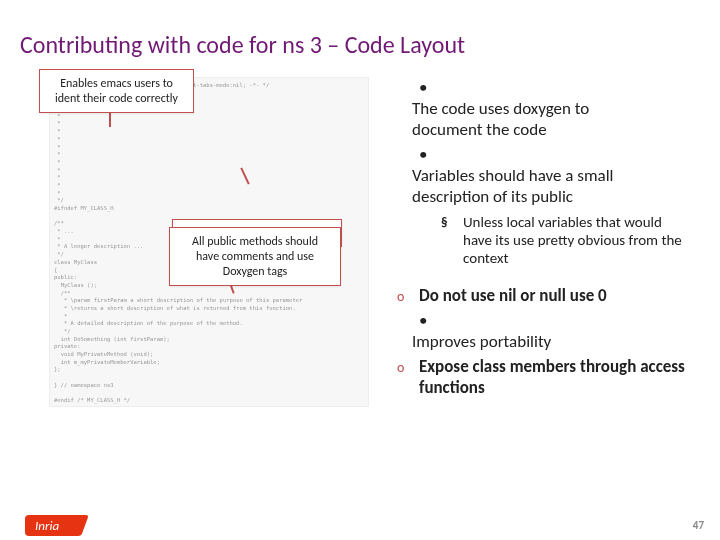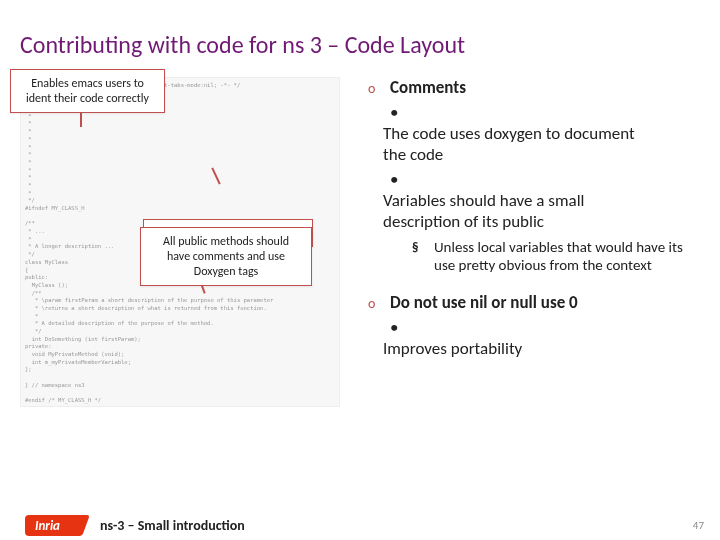--- a/index.html
+++ b/index.html
@@ -17,20 +17,21 @@
     padding: 30px 20px 18px;
     color: #701a75;
   }
   .content {
     display: flex;
     padding: 0 20px 0 20px;
   }
   .left {
     width: 340px;
     position: relative;
+    margin-left: 29px;
   }
   .right {
     flex: 1;
     padding-left: 2px;
   }
   .code-bg {
     width: 320px;
     height: 330px;
     background: #f7f7f7;
     border: 1px solid #eee;
@@ -124,21 +125,21 @@
     position: absolute;
     bottom: 0; left: 0; right: 0;
     height: 30px;
     display: flex;
     align-items: center;
   }
   .footer-logo {
     background: #e63312;
     color: #fff;
     font-style: italic;
-    font-weight: bold;
+    font-weight: normal;
     font-size: 13px;
     padding: 3px 18px 3px 10px;
     border-radius: 4px 0 0 4px;
     margin-left: 25px;
     position: relative;
   }
   .footer-logo::after {
     content: "";
     position: absolute;
     right: -8px; top: 0; bottom: 0;
@@ -152,20 +153,21 @@
     font-size: 14px;
     font-weight: bold;
     color: #222;
   }
   .page-num {
     position: absolute;
     right: 16px;
     bottom: 8px;
     font-size: 11px;
     color: #888;
+    font-weight: bold;
   }
 </style>
 </head>
 <body>
 
 <div class="title">Contributing with code for ns 3 – Code Layout</div>
 
 <div class="content">
   <div class="left">
     <div class="code-bg">
@@ -217,27 +219,26 @@
     <div class="line" style="top:90px; left:195px; width:2px; height:18px; transform:rotate(-25deg);"></div>
     <div class="line" style="top:195px; left:180px; width:2px; height:22px; transform:rotate(-20deg);"></div>
 
     <div class="callout callout-emacs">Enables emacs users to ident their code correctly</div>
     <div class="callout callout-hidden">Ensures the code is</div>
     <div class="callout callout-public">All public methods should have comments and use Doxygen tags</div>
   </div>
 
   <div class="right">
     <ul>
-      <li class="marker-o"><span class="bold">Comments</span></li>
       <li class="marker-bullet"><span class="sub-wrap">The code uses doxygen to document the code</span></li>
       <li class="marker-bullet"><span class="sub-wrap">Variables should have a small description of its public</span></li>
       <li class="marker-square" style="font-size:15px;margin-top:6px;margin-bottom:18px;"><span class="sub-wrap2">Unless local variables that would have its use pretty obvious from the context</span></li>
       <li class="marker-o"><span class="bold">Do not use nil or null use 0</span></li>
       <li class="marker-bullet"><span class="sub-wrap">Improves portability</span></li>
+      <li class="marker-o"><span class="bold" style="display:inline-block;vertical-align:top;width:calc(100% - 30px);">Expose class members through access functions</span></li>
     </ul>
   </div>
 </div>
 
 <div class="footer">
   <div class="footer-logo">Inria</div>
-  <div class="footer-text">ns-3 – Small introduction</div>
 </div>
 <div class="page-num">47</div>
 
 </body></html>

